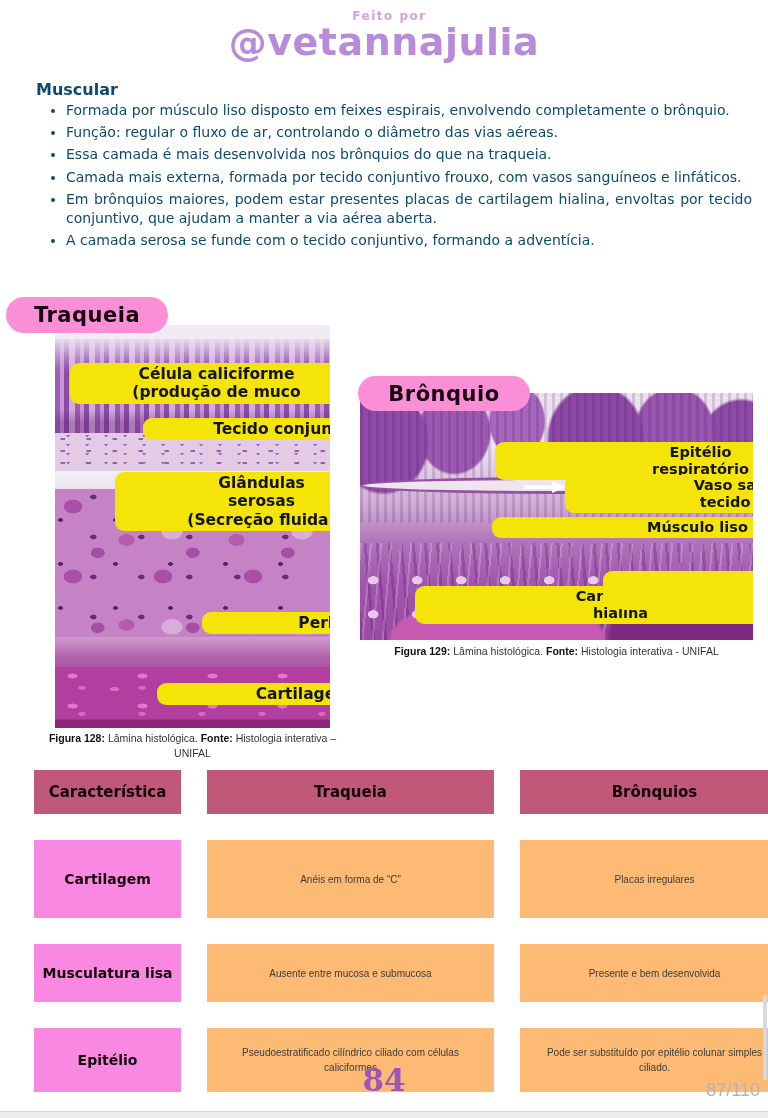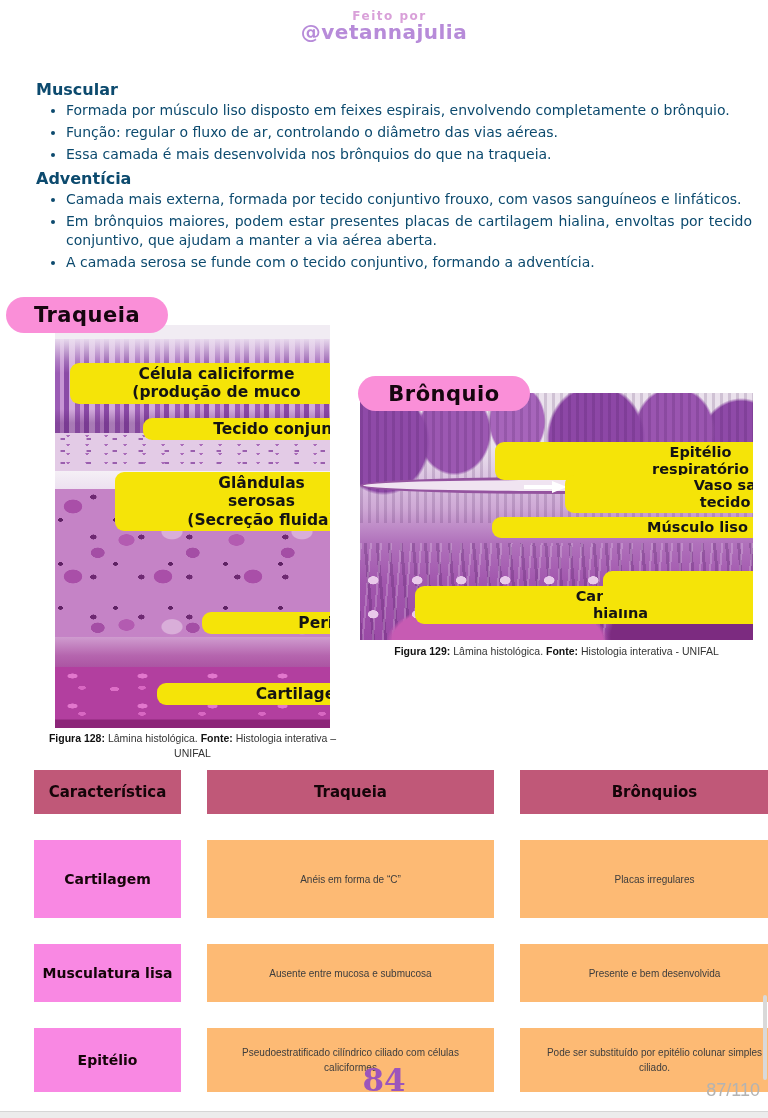--- a/index.html
+++ b/index.html
@@ -3,21 +3,21 @@
 <meta charset="utf-8">
 <style>
   html,body{margin:0;padding:0;background:#fff;}
   .page{position:relative;width:768px;height:1118px;background:#ffffff;overflow:hidden;
         font-family:"Liberation Sans",sans-serif;}
 
   
   #credit{position:absolute;top:9px;left:0;right:0;text-align:center;color:#d9a0d9;
           font-weight:bold;font-size:12px;letter-spacing:1.5px;font-family:"DejaVu Sans",sans-serif;padding-left:11px;}
   #handle{position:absolute;top:20px;left:0;right:0;text-align:center;color:#b78bd9;
-          font-weight:bold;font-size:20px;letter-spacing:.5px;font-family:"DejaVu Sans",sans-serif;}
+          font-weight:bold;font-size:38px;letter-spacing:.5px;font-family:"DejaVu Sans",sans-serif;}
 
   
   #textblock{position:absolute;left:36px;top:80px;width:716px;color:#0c4a6e;}
   .sec{font-size:16px;font-weight:bold;margin:0;font-family:"DejaVu Sans",sans-serif;}
   .sec.mt{margin-top:6px;}
   #textblock ul{margin:2px 0 5px;padding-left:30px;}
   #textblock li{font-size:14px;line-height:1.34;text-align:justify;margin-bottom:3px;
                 font-family:"DejaVu Sans",sans-serif;}
 
   
@@ -119,21 +119,20 @@
   <div id="credit">Feito por</div>
   <div id="handle">@vetannajulia</div>
 
   <div id="textblock">
     <h3 class="sec">Muscular</h3>
     <ul>
       <li>Formada por músculo liso disposto em feixes espirais, envolvendo completamente o brônquio.</li>
       <li>Função: regular o fluxo de ar, controlando o diâmetro das vias aéreas.</li>
       <li>Essa camada é mais desenvolvida nos brônquios do que na traqueia.</li>
     </ul>
-    <h3 class="sec mt">Adventícia</h3>
     <ul>
       <li>Camada mais externa, formada por tecido conjuntivo frouxo, com vasos sanguíneos e linfáticos.</li>
       <li>Em brônquios maiores, podem estar presentes placas de cartilagem hialina, envoltas por tecido conjuntivo, que ajudam a manter a via aérea aberta.</li>
       <li>A camada serosa se funde com o tecido conjuntivo, formando a adventícia.</li>
     </ul>
   </div>
 
   <div class="badge" id="badge-traqueia">Traqueia</div>
 
   <div class="fig" id="fig-trachea">

